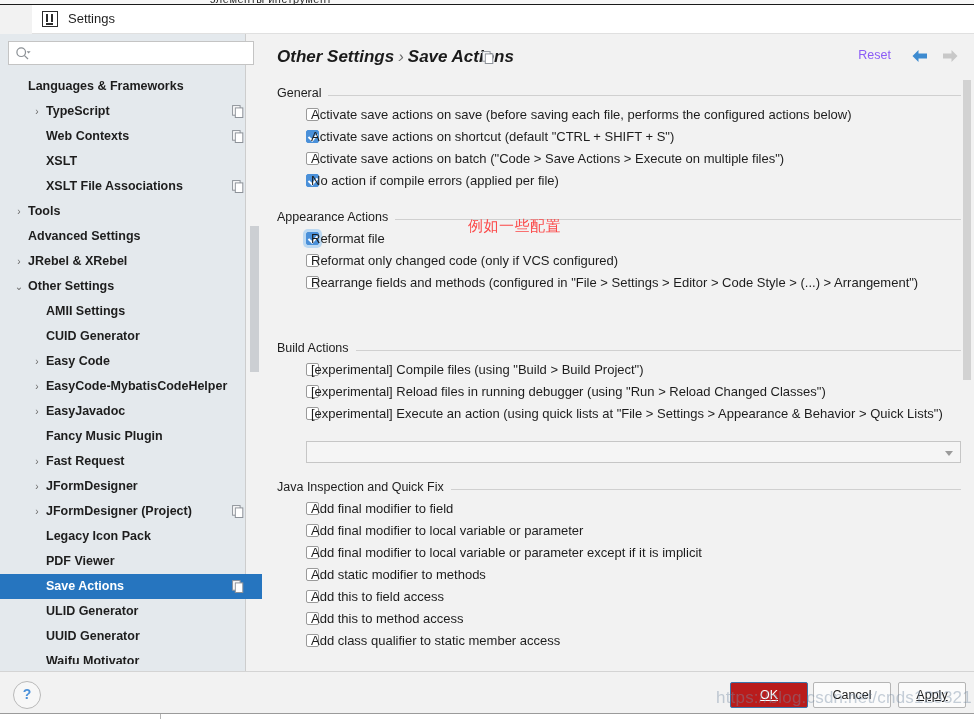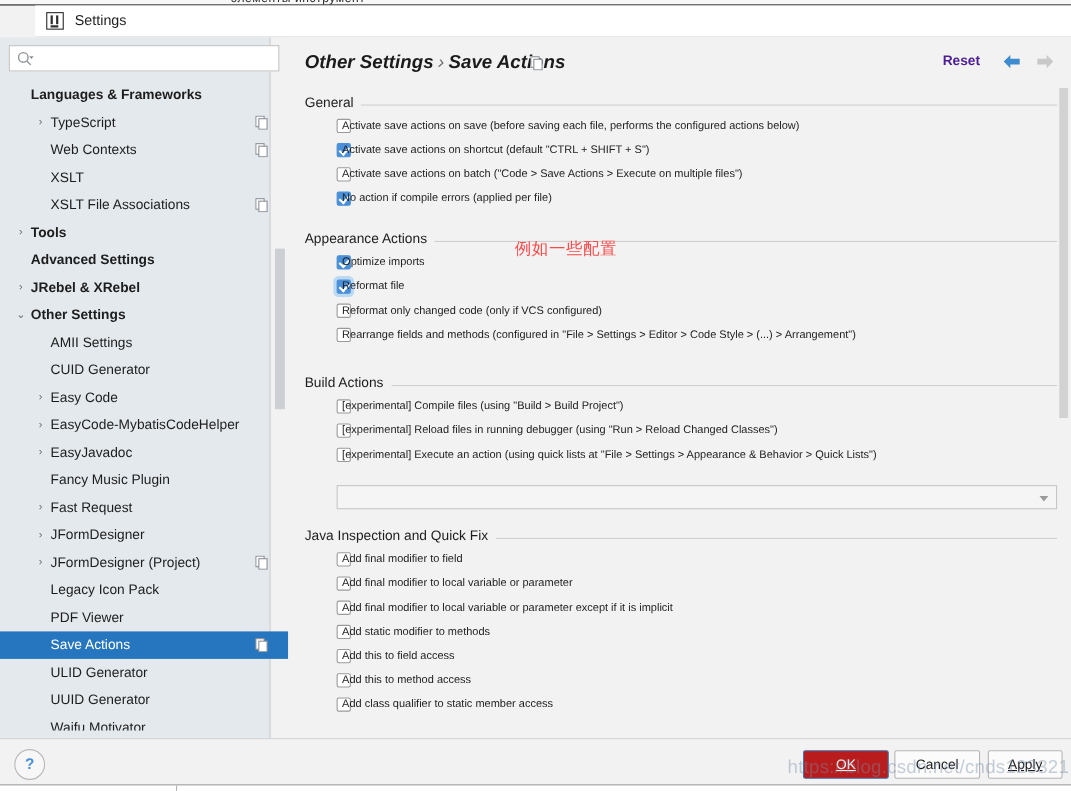--- a/index.html
+++ b/index.html
@@ -170,21 +170,21 @@
   .copy-icon {
     position: absolute;
     right: 18px; top: 6px;
     width: 12px; height: 13px;
   }
 
   
   .d0 .twisty { left: 12px; }
   .d0 .label  { left: 28px; }
   .d1 .twisty { left: 30px; }
-  .d1 .label  { left: 46px; }
+  .d1 .label  { left: 46px; font-weight: bold; }
   .sb-thumb {
     position: absolute;
     right: 3px;
     width: 9px;
     background: #cccfd3;
     border-radius: 0;
   }
 
   
   .right-panel {
@@ -211,22 +211,22 @@
   }
   .bc-copy {
     position: absolute;
     top: 17px; left: 219px;
     width: 12px; height: 13px;
   }
   .reset-link {
     position: absolute;
     top: 14px; right: 83px;
     font-size: 12.5px;
-    font-weight: bold;
-    color: #4c1d95;
+    font-weight: normal;
+    color: #8b5cf6;
     cursor: default;
     padding-left: 47px;
   }
   .nav-arrow {
     position: absolute;
     top: 13px;
     width: 20px; height: 18px;
   }
   .nav-back { right: 44px; }
   .nav-fwd  { right: 14px; }
@@ -265,21 +265,21 @@
     height: 1px;
     background: #d0d0d0;
     z-index: 1;
   }
 
   .cbrow {
     position: relative;
     height: 22px;
     line-height: 22px;
     padding-left: 34px;
-    font-size: 10px;
+    font-size: 13px;
     color: #1d1d1d;
     white-space: nowrap;
     cursor: default;
   }
   .cb {
     position: absolute;
     left: 29px; top: 4px;
     width: 13px; height: 13px;
     box-sizing: border-box;
     background: #ffffff;
@@ -595,21 +595,20 @@
           <div class="cbrow"><span class="cb"></span><span class="cbtext">Activate save actions on save (before saving each file, performs the configured actions below)</span></div>
           <div class="cbrow"><span class="cb checked"></span><span class="cbtext">Activate save actions on shortcut (default "CTRL + SHIFT + S")</span></div>
           <div class="cbrow"><span class="cb"></span><span class="cbtext">Activate save actions on batch ("Code &gt; Save Actions &gt; Execute on multiple files")</span></div>
           <div class="cbrow"><span class="cb checked"></span><span class="cbtext">No action if compile errors (applied per file)</span></div>
         </div>
         <div class="section" style="top: 132px;">
           <div class="section-head">
             <span class="section-title">Appearance Actions</span>
             <span class="section-rule"></span>
           </div>
-          <div class="cbrow"><span class="cb checked"></span><span class="cbtext">Optimize imports</span></div>
           <div class="cbrow"><span class="cb checked focused"></span><span class="cbtext">Reformat file</span></div>
           <div class="cbrow"><span class="cb"></span><span class="cbtext">Reformat only changed code (only if VCS configured)</span></div>
           <div class="cbrow"><span class="cb"></span><span class="cbtext">Rearrange fields and methods (configured in "File &gt; Settings &gt; Editor &gt; Code Style &gt; (...) &gt; Arrangement")</span></div>
         </div>
         <div class="section" style="top: 263px;">
           <div class="section-head">
             <span class="section-title">Build Actions</span>
             <span class="section-rule"></span>
           </div>
           <div class="cbrow"><span class="cb"></span><span class="cbtext">[experimental] Compile files (using "Build &gt; Build Project")</span></div>

